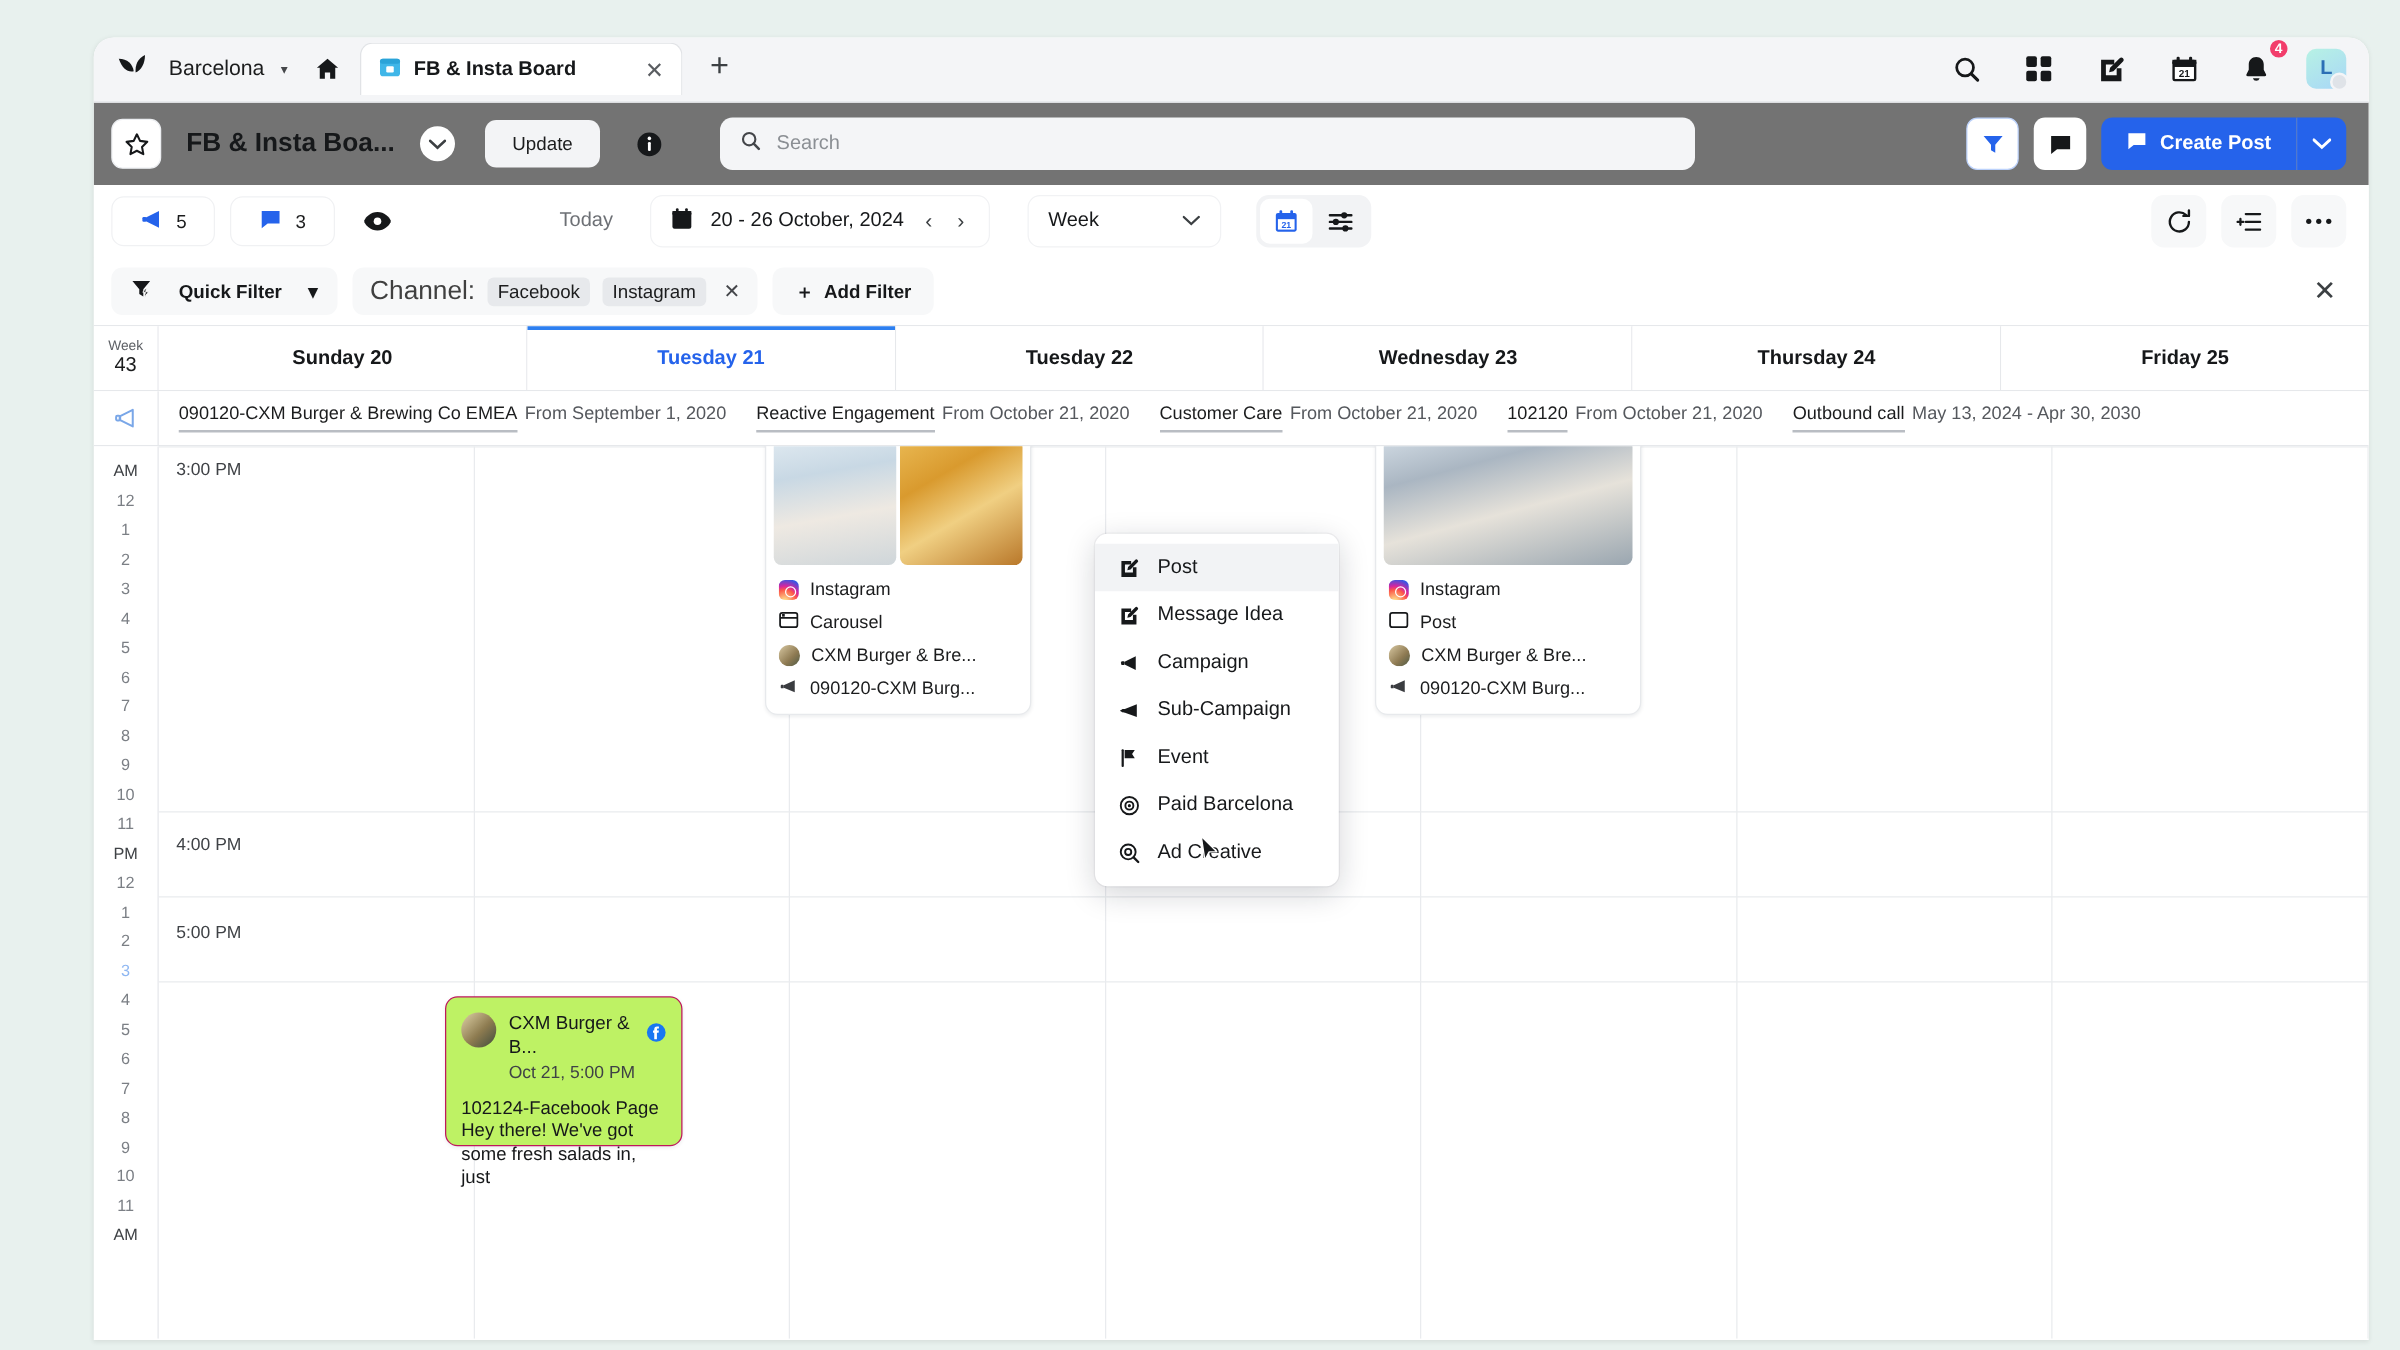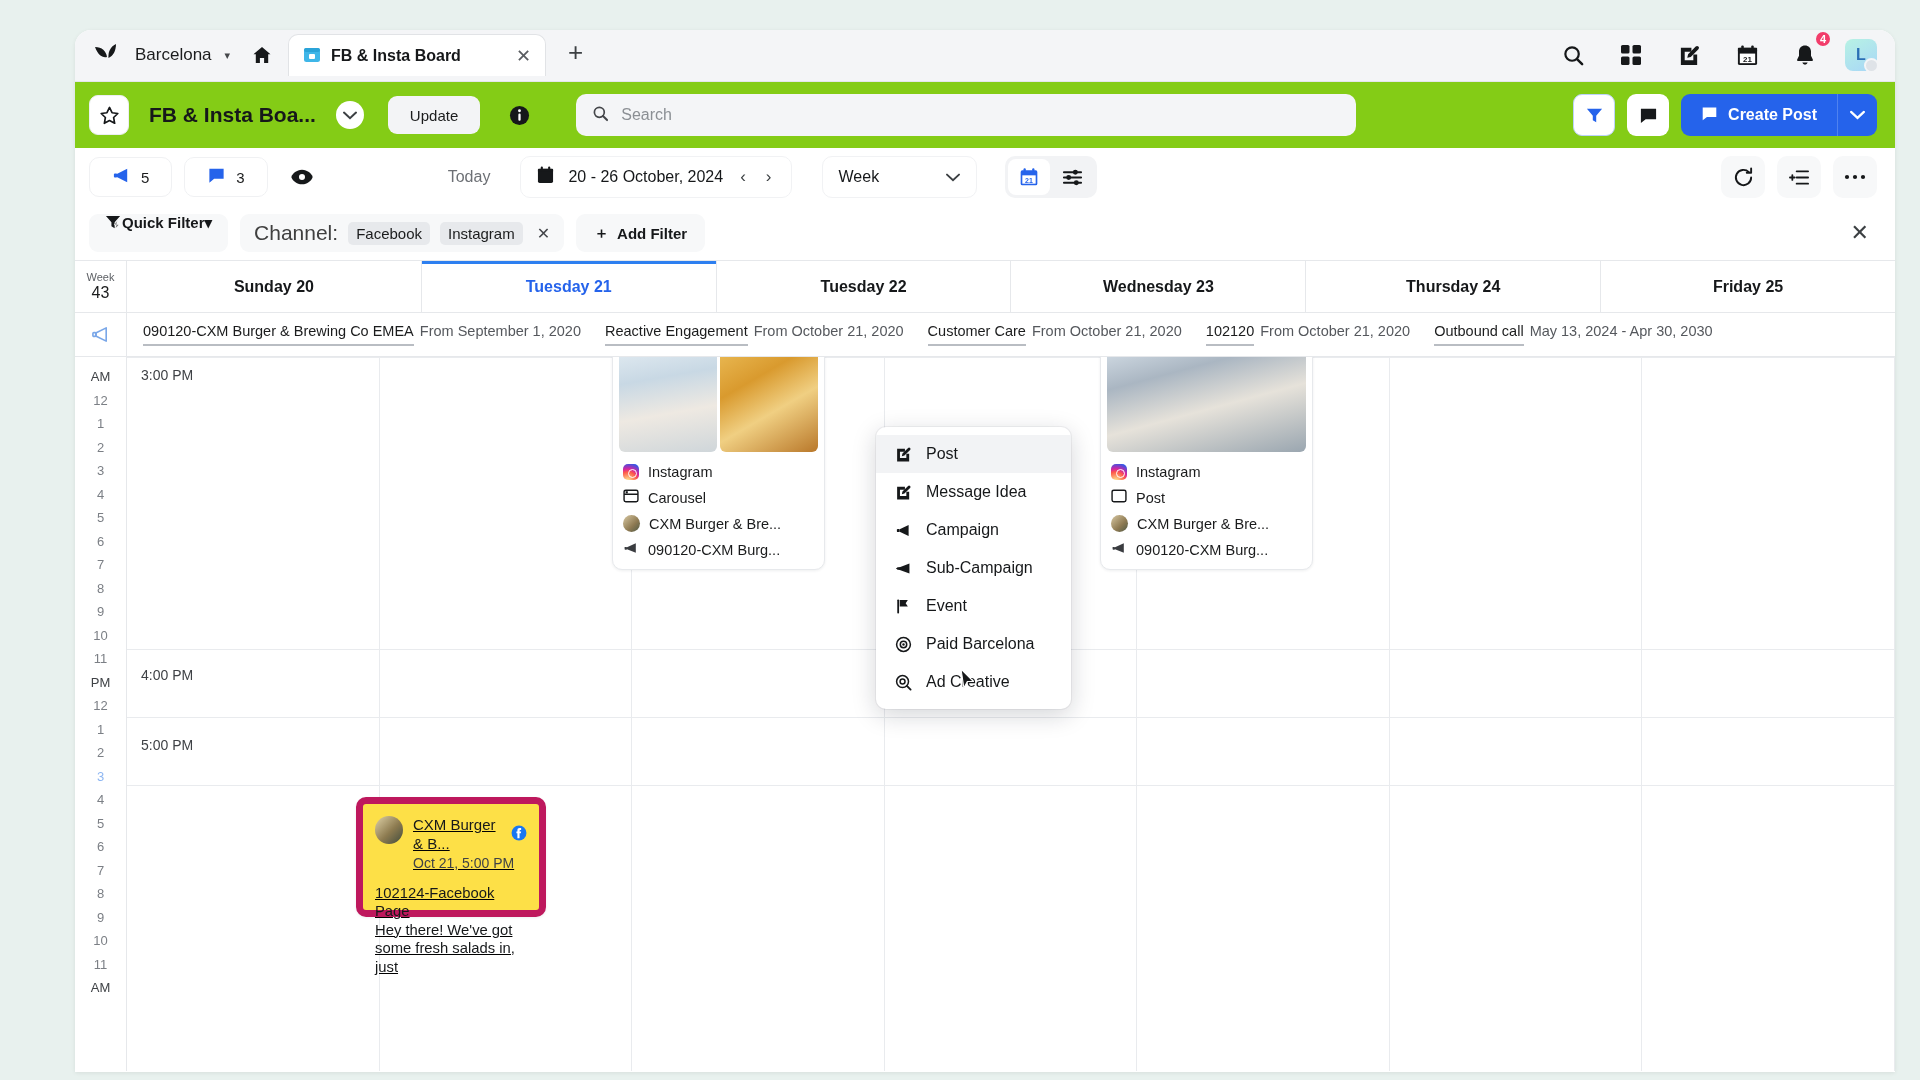--- a/index.html
+++ b/index.html
@@ -59,21 +59,21 @@
   }
   .avatar {
     width: 32px; height: 32px; border-radius: 8px;
     background: linear-gradient(150deg,#b7f2e4 0%,#a8d6f7 100%);
     color:#2b6fb5; font-size:16px; font-weight:600;
     display:flex;align-items:center;justify-content:center; position: relative;
   }
   .avatar::after{content:"";position:absolute;right:-2px;bottom:-2px;width:11px;height:11px;border-radius:50%;background:#dfe3e8;border:2px solid #f4f5f7;}
 
   
-  .hdr1 { height: 66px; display: flex; align-items: center; padding: 0 18px 0 14px; gap: 10px; background:#84cc16;}
+  .hdr1 { height: 66px; display: flex; align-items: center; padding: 0 18px 0 14px; gap: 10px; background:#737373;}
   .sq-btn {
     width: 40px; height: 40px; border-radius: 9px; background:#fff; border:1px solid #eceef1;
     display:flex;align-items:center;justify-content:center; cursor:pointer;
   }
   .board-name { font-size: 21px; font-weight: 700; color:#16181a; margin-left: 10px; white-space: nowrap;}
   .board-chev { width: 28px;height:28px;border-radius:50%;background:#fff;display:flex;align-items:center;justify-content:center;margin-left:10px;cursor:pointer;}
   .update-btn {
     background:#f3f4f6; border-radius: 9px; height: 38px; padding: 0 22px;
     font-size: 15px; font-weight: 500; color:#1b1c1d; display:flex;align-items:center; margin-left:14px; cursor:pointer;
   }
@@ -113,21 +113,21 @@
     display:flex;align-items:center;justify-content:space-between;padding:0 16px;font-size:16px;color:#16181a;cursor:pointer;
   }
   .viewgrp{margin-left:16px;height:42px;background:#f2f3f5;border-radius:10px;display:flex;align-items:center;padding:3px;gap:2px;}
   .viewgrp .vbtn{width:42px;height:36px;border-radius:8px;display:flex;align-items:center;justify-content:center;cursor:pointer;}
   .viewgrp .vbtn.sel{background:#fff;}
   .hdr2-right{margin-left:auto;display:flex;align-items:center;gap:12px;}
   .rbtn{width:44px;height:42px;border-radius:10px;background:#f7f8f9;display:flex;align-items:center;justify-content:center;cursor:pointer;}
 
   
   .filterrow{height:54px;display:flex;align-items:center;padding:0 18px 0 14px;gap:12px;background:#fff;}
-  .qf{height:38px;border-radius:9px;background:#f7f8f9;display:flex;align-items:flex-start;gap:0;padding:0 16px;font-size:15px;font-weight:700;color:#16181a;cursor:pointer;}
+  .qf{height:38px;border-radius:9px;background:#f7f8f9;display:flex;align-items:center;gap:21px;padding:0 16px;font-size:15px;font-weight:700;color:#16181a;cursor:pointer;}
   .chanbox{height:38px;border-radius:9px;background:#f7f8f9;display:flex;align-items:center;gap:10px;padding:0 14px;}
   .chanlabel{font-size:21px;color:#404040;}
   .chantag{background:#e7e9ec;border-radius:5px;padding:3px 8px;font-size:15px;color:#1b1c1d;cursor:pointer;text-align:center;}
   .chanx{font-size:16px;color:#44464a;margin-left:4px;cursor:pointer;}
   .addfilter{height:38px;border-radius:9px;background:#f7f8f9;display:flex;align-items:center;gap:8px;padding:0 18px;font-size:15px;font-weight:700;color:#16181a;cursor:pointer;}
   .filterrow-x{margin-left:auto;font-size:22px;color:#3c4043;padding-right:8px;cursor:pointer;}
 
   
   .cal{border-top:1px solid #e6e8eb; position:relative;}
   .calhead{display:flex;height:52px;border-bottom:1px solid #e6e8eb;}
@@ -173,21 +173,21 @@
   }
   .card .imgs{display:flex;gap:3px;padding:6px;}
   .thumb{height:100px;border-radius:6px;background-size:cover;background-position:center;}
   .metalist{padding:6px 10px 10px 10px;display:flex;flex-direction:column;gap:8px;}
   .meta{display:flex;align-items:center;gap:9px;font-size:14.5px;color:#1b1c1d;white-space:nowrap;overflow:hidden;}
   .meta .t{overflow:hidden;text-overflow:ellipsis;}
   .ig-dot{width:16px;height:16px;border-radius:5px;background:radial-gradient(circle at 30% 107%,#fdf497 0%,#fd5949 45%,#d6249f 60%,#285AEB 90%);display:inline-block;position:relative;}
   .ig-dot::after{content:"";position:absolute;left:4.5px;top:4.5px;width:7px;height:7px;border:1.4px solid #fff;border-radius:50%;}
   .avatar-sm{width:17px;height:17px;border-radius:50%;background:linear-gradient(135deg,#d9c9a3,#8e7a52 60%,#4e5a46);display:inline-block;}
 
-  .fbcard{position:absolute;background:#fde047;border:7px solid #be185d;border-radius:10px;box-shadow:0 1px 3px rgba(16,24,40,.07);padding:12px;text-decoration:underline;}
+  .fbcard{position:absolute;background:#bef264;border:1px solid #be185d;border-radius:10px;box-shadow:0 1px 3px rgba(16,24,40,.07);padding:12px;}
   .fbhead{display:flex;align-items:flex-start;gap:10px;}
   .fbav{width:28px;height:28px;border-radius:50%;background:linear-gradient(135deg,#e0d3a8,#8d7b50 55%,#3f4a3c);flex:none;}
   .fbname{font-size:15px;color:#16181a;font-weight:500;line-height:1.25;}
   .fbtime{font-size:14px;color:#3f4246;line-height:1.3;}
   .fbbody{margin-top:12px;font-size:14.8px;color:#16181a;line-height:1.25;}
 
   
   .ctxmenu{
     position:absolute;background:#fff;border-radius:10px;box-shadow:0 6px 24px rgba(16,24,40,.18),0 0 0 1px rgba(16,24,40,.05);
     padding:8px 0;width:195px;z-index:40;

